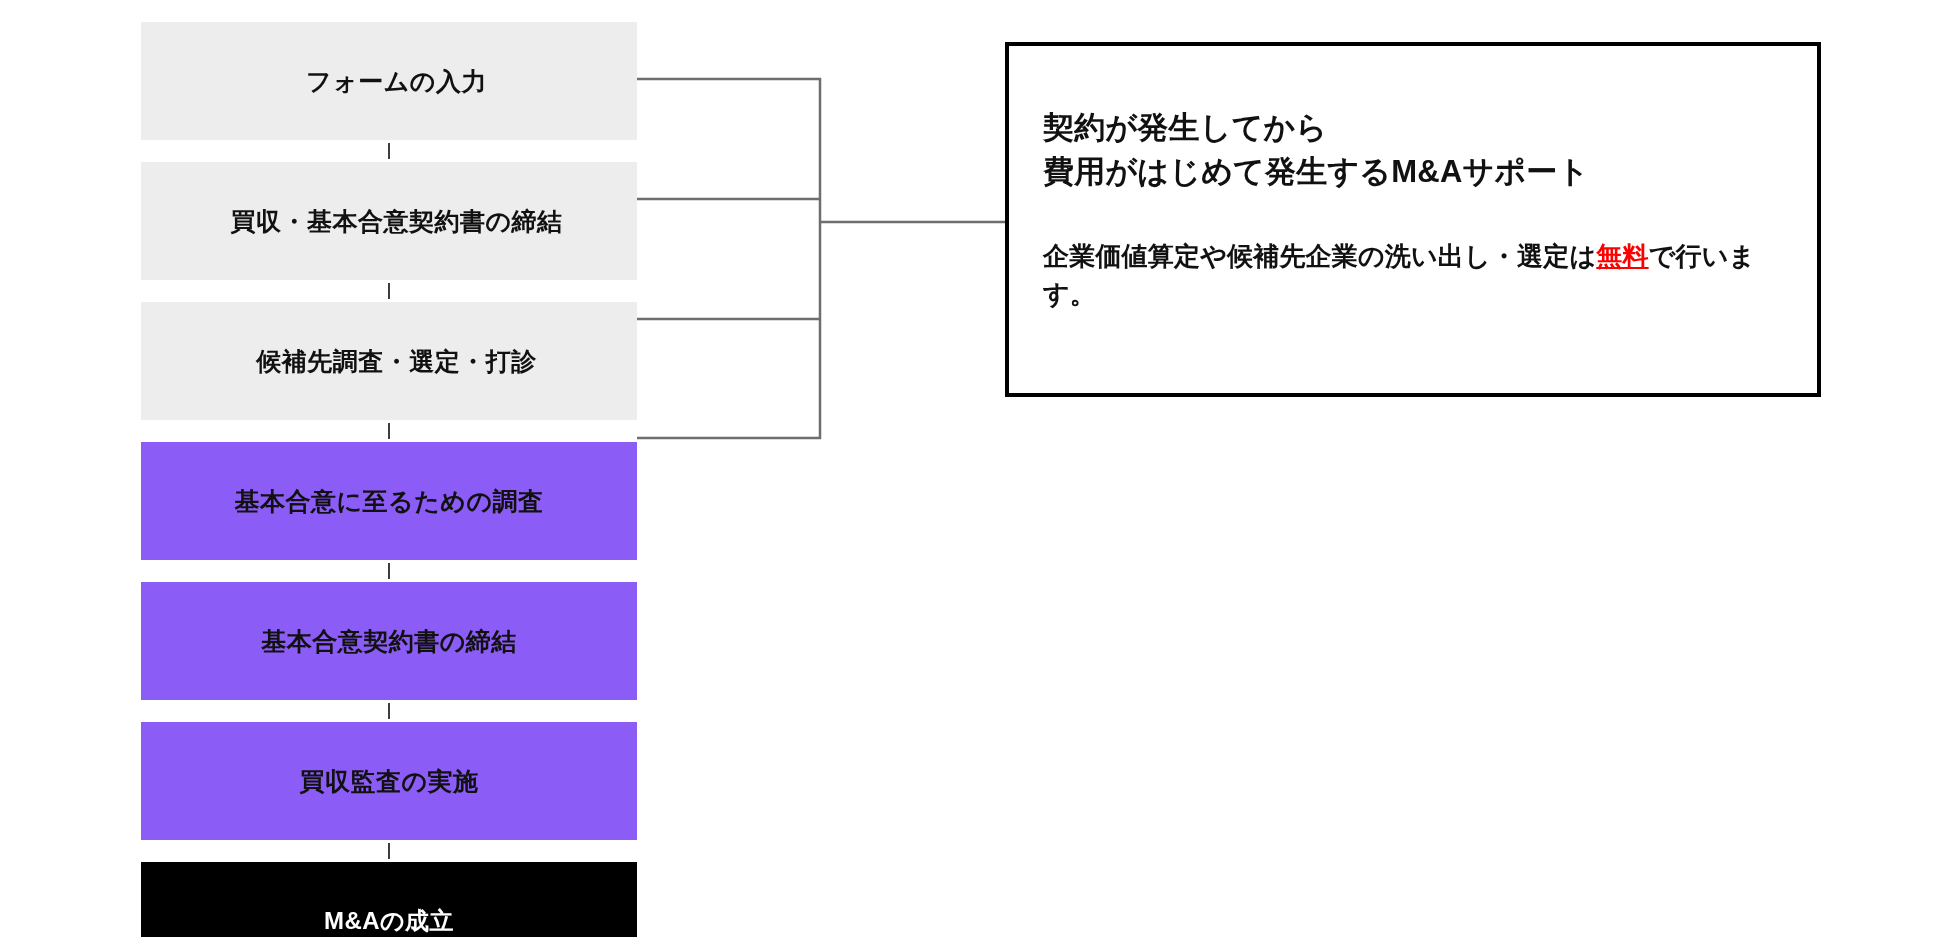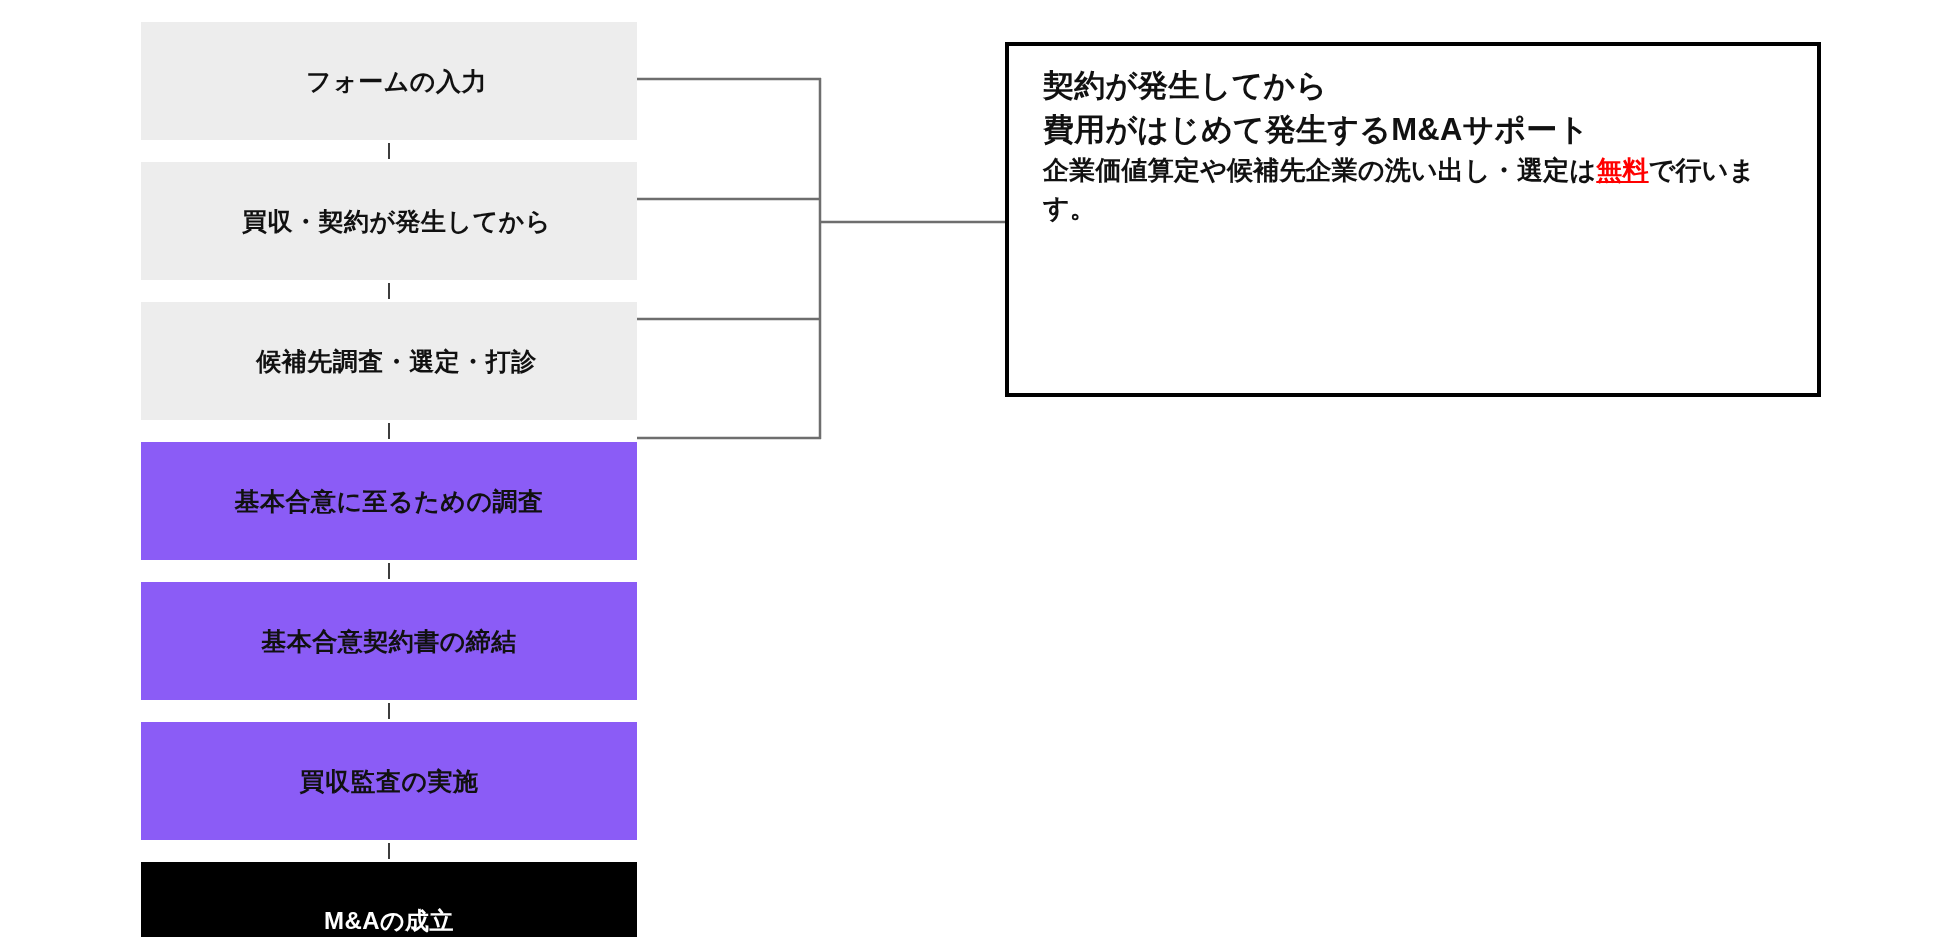--- a/index.html
+++ b/index.html
@@ -77,33 +77,34 @@
   
   #callout-box {
     position: absolute;
     left: 1005px;
     top: 42px;
     width: 816px;
     height: 355px;
     box-sizing: border-box;
     border: 4px solid #000000;
     background: #ffffff;
-    padding: 18px 34px 0 34px;
+    padding: 60px 34px 0 34px;
   }
 
   #callout-title {
     font-weight: bold;
     font-size: 31px;
     line-height: 1.42;
     color: #111111;
     white-space: pre-line;
     letter-spacing: 0.2px;
   }
 
   #callout-body {
+    margin-top: 44px;
     font-weight: bold;
     font-size: 26px;
     line-height: 1.45;
     color: #111111;
     letter-spacing: 0.2px;
   }
 
   .highlight-free {
     color: #ff0000;
     text-decoration: underline;
@@ -117,21 +118,21 @@
 <div id="flow-column">
 
   <div class="flow-step tone-light">
     <span class="step-label">フォームの入力</span>
   </div>
   <div class="step-gap">
       <span class="tick"></span>
     </div>
 
   <div class="flow-step tone-light">
-    <span class="step-label">買収・契約が発生してから</span>
+    <span class="step-label">買収・基本合意契約書の締結</span>
   </div>
   <div class="step-gap">
       <span class="tick"></span>
     </div>
 
   <div class="flow-step tone-light">
     <span class="step-label">候補先調査・選定・打診</span>
   </div>
   <div class="step-gap">
       <span class="tick"></span>

